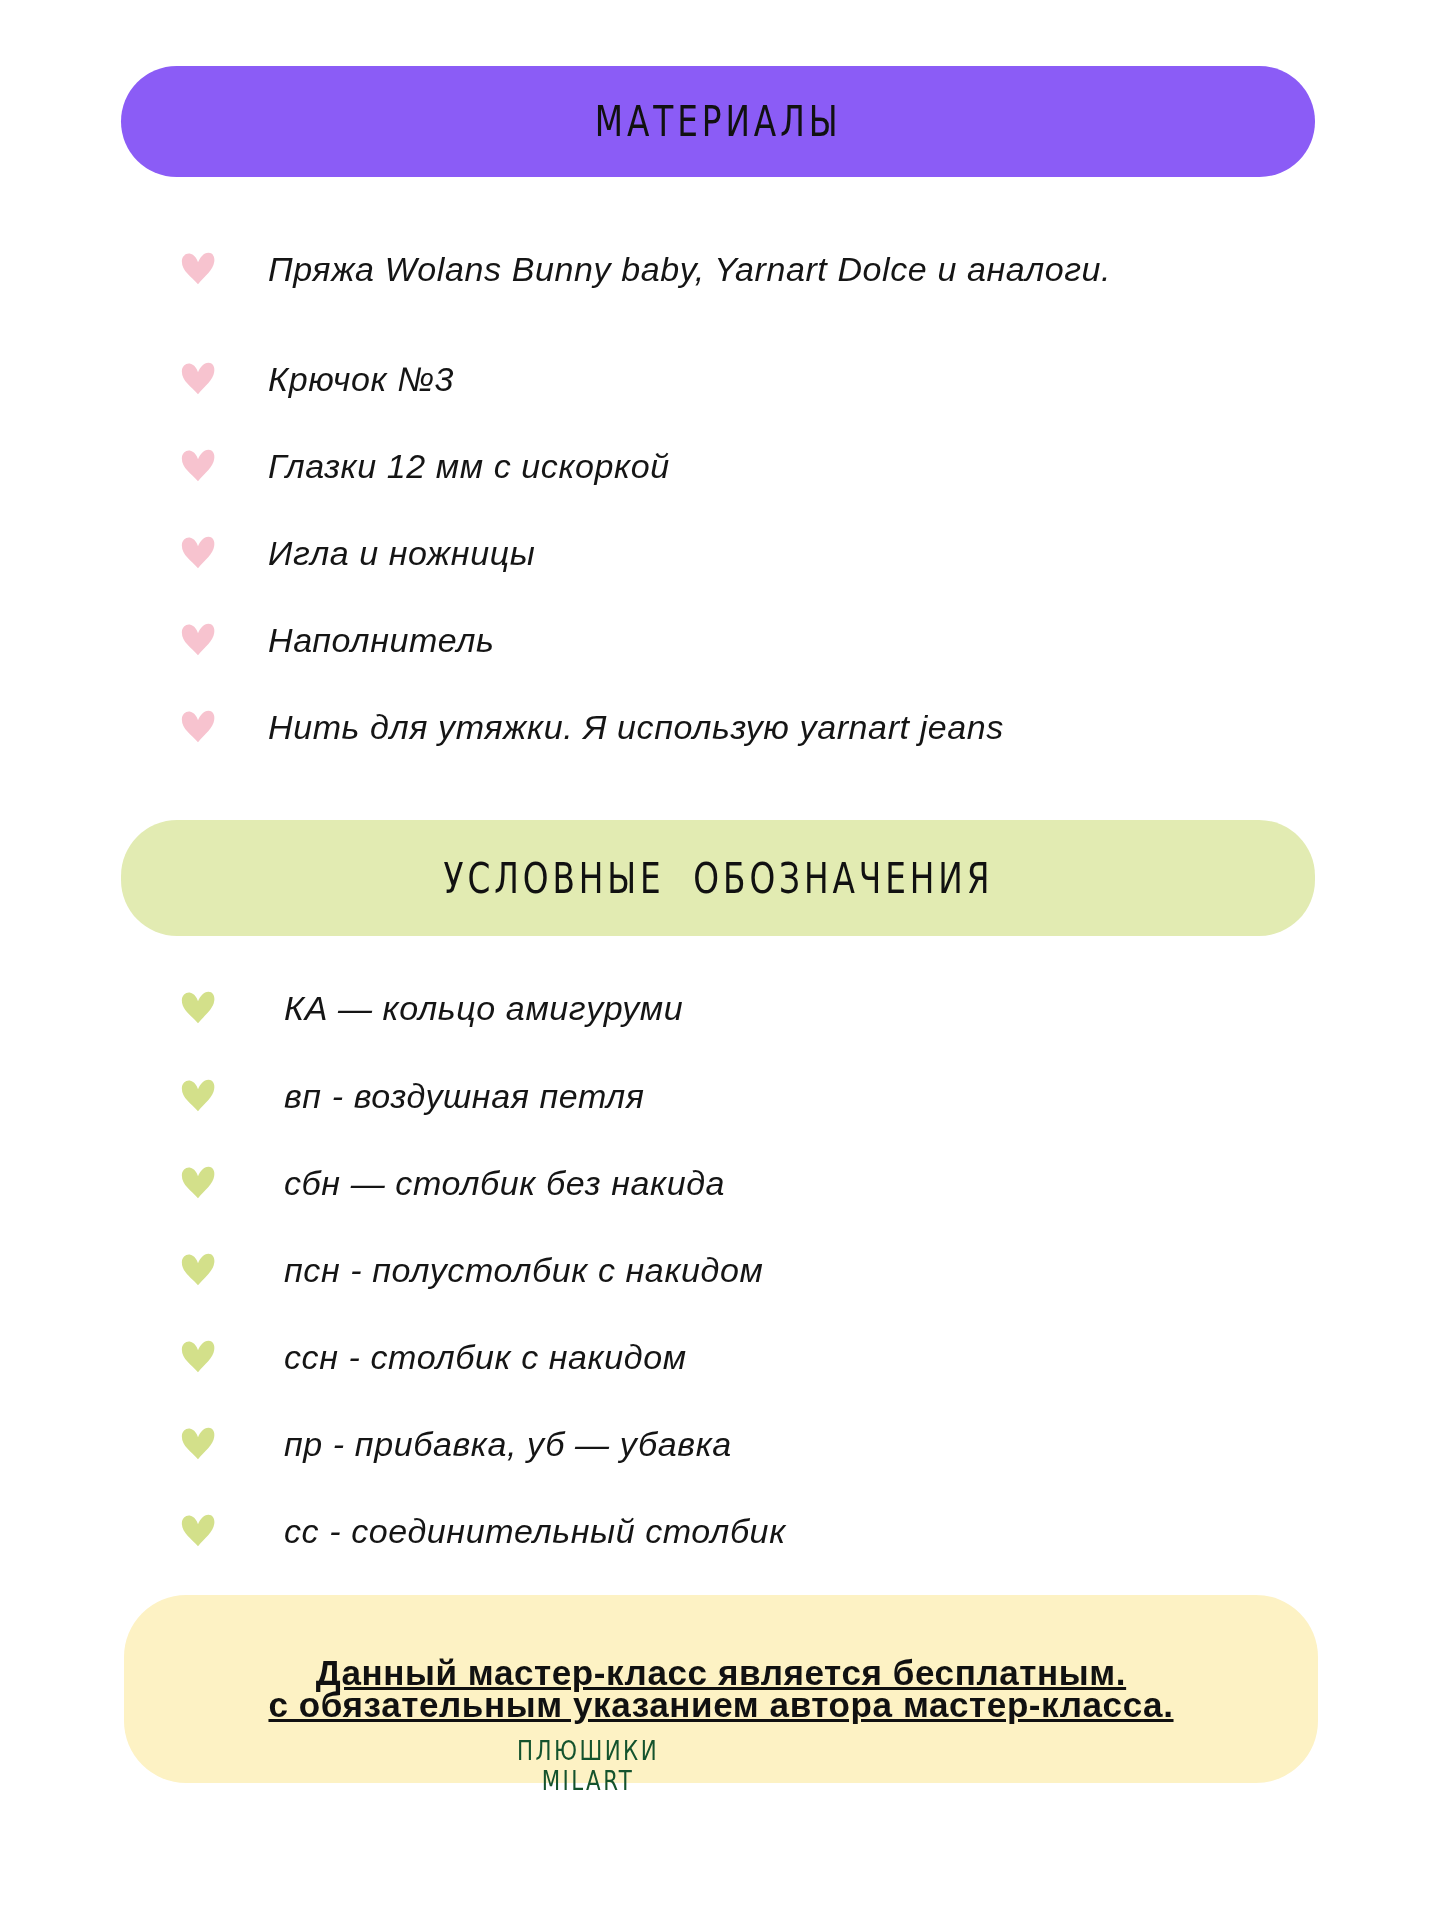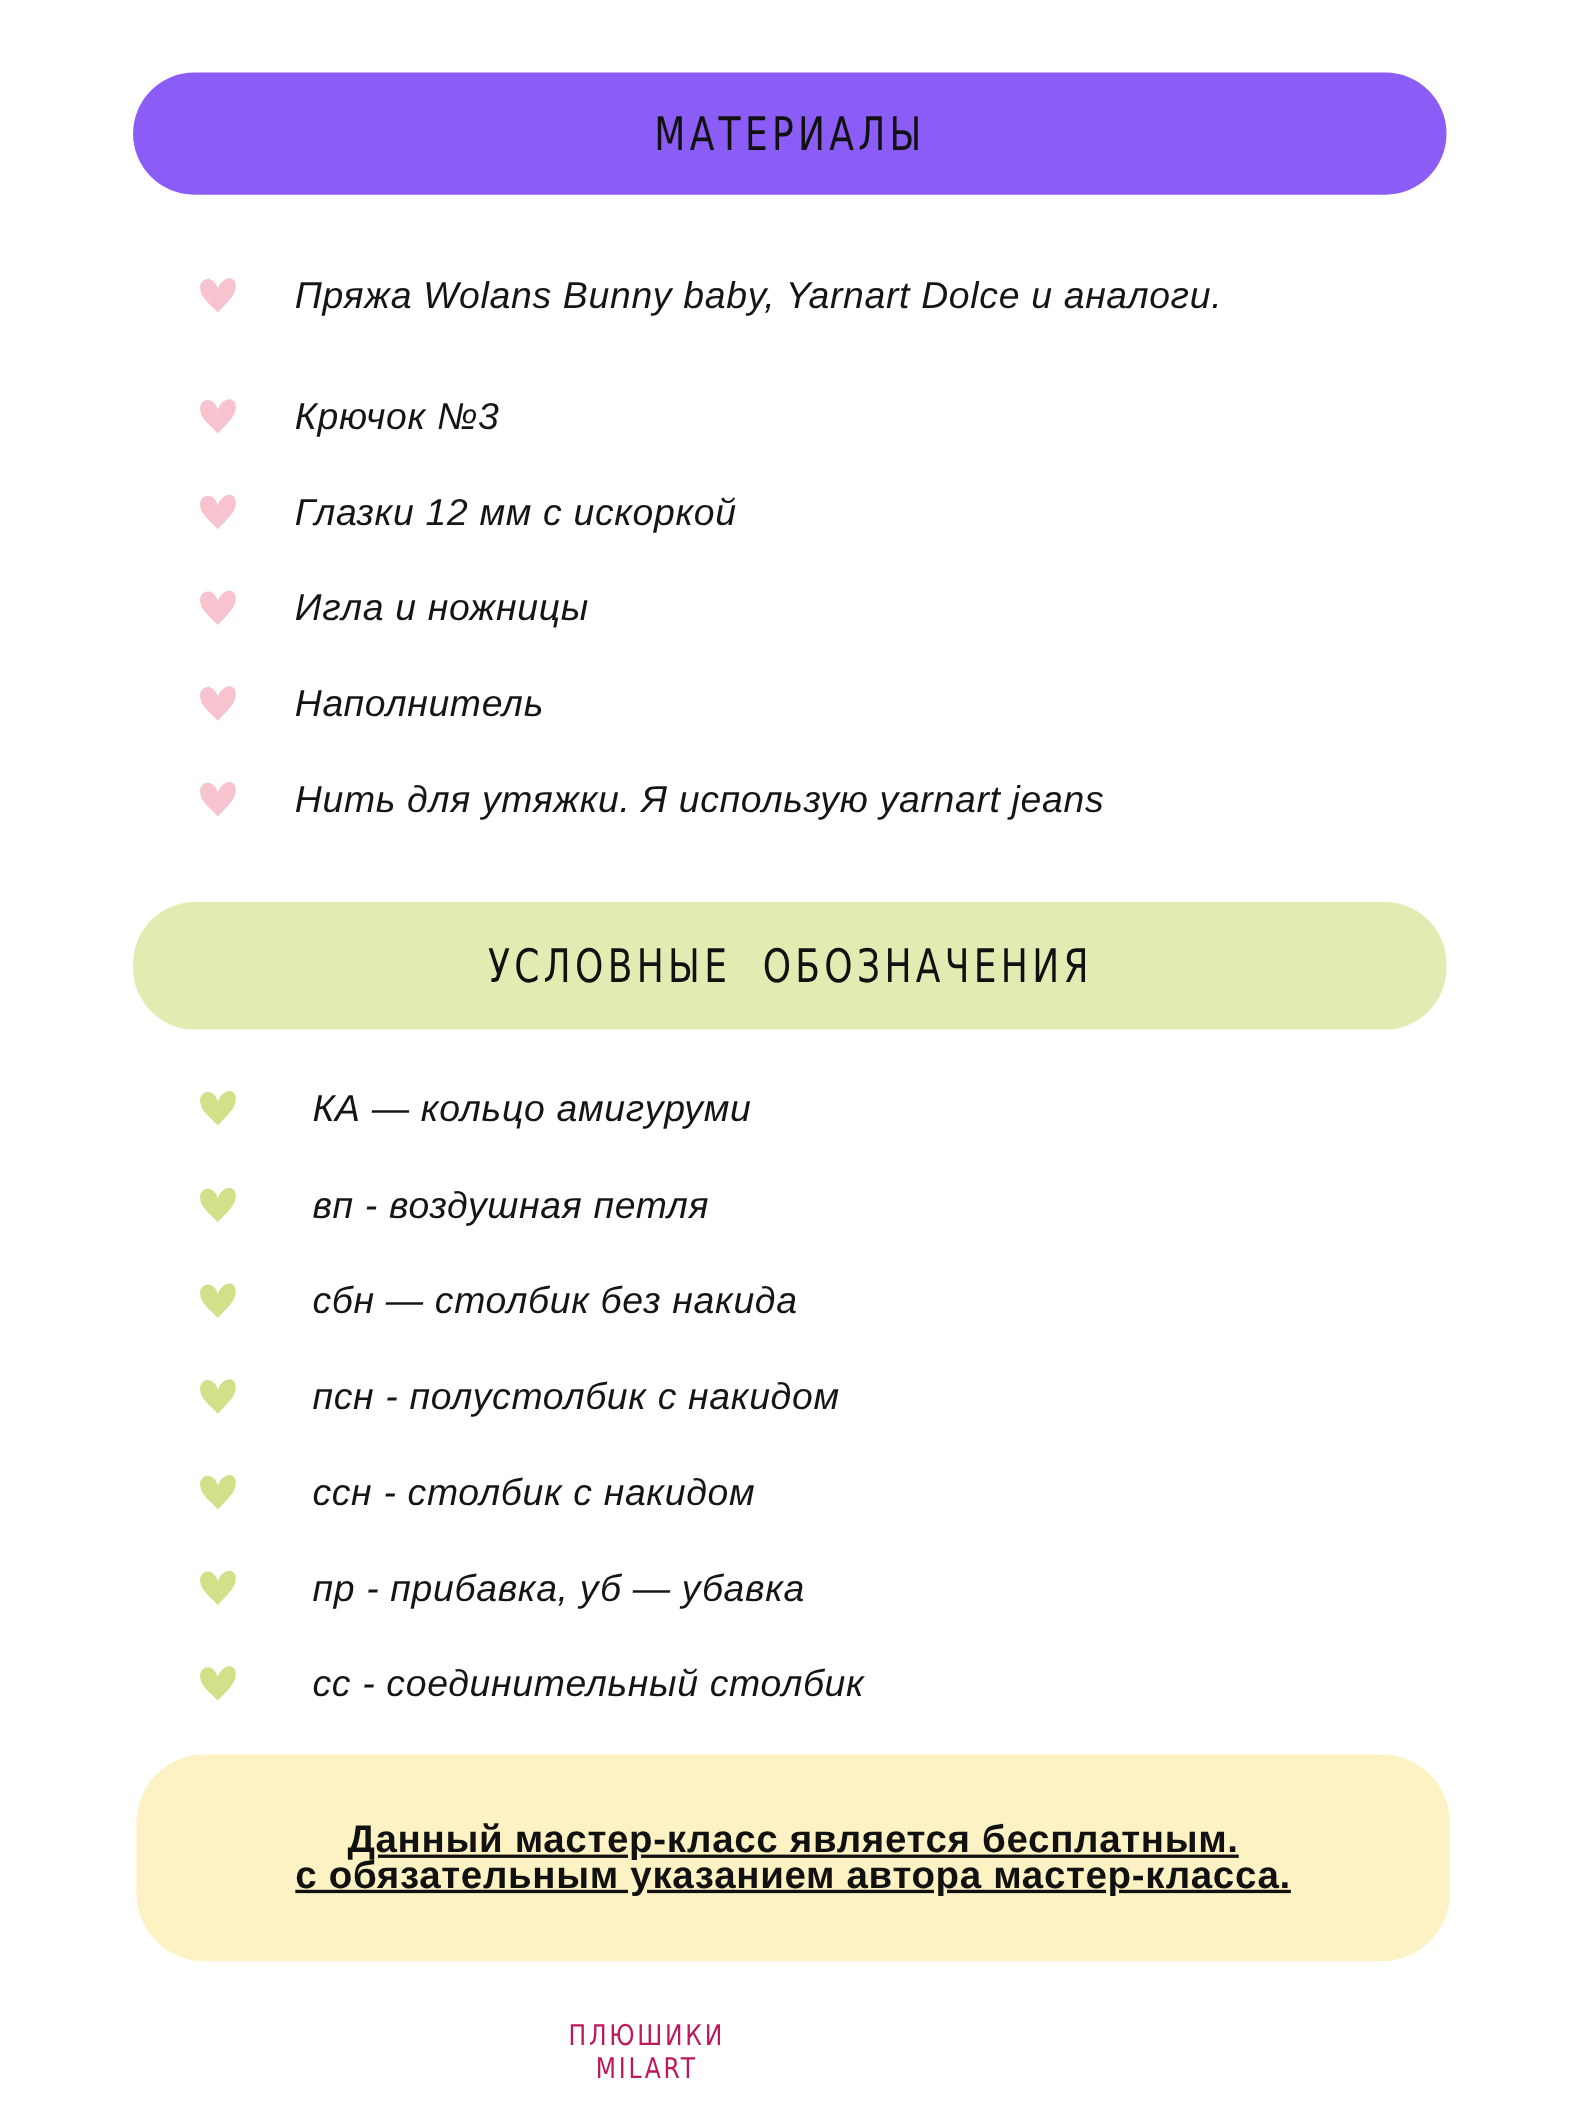--- a/index.html
+++ b/index.html
@@ -90,28 +90,28 @@
     font-size: 35px;
     line-height: 32.5px;
     letter-spacing: 0.6px;
     white-space: nowrap;
     color: #111;
     text-decoration: underline;
   }
   .footer {
     position: absolute;
     left: 0;
-    top: 1836px;
+    top: 1736px;
     width: 1176px;
     text-align: center;
     font-family: "DejaVu Sans", sans-serif;
     font-size: 26px;
     line-height: 30px;
     letter-spacing: 3px;
-    color: #be185d;
+    color: #14532d;
   }
   .footer span { display: block; transform: scaleX(0.82); }
 </style>
 </head>
 <body>
 
 <div class="pill pill-pink">
   <h2 class="pill-title">МАТЕРИАЛЫ</h2>
 </div>
 

